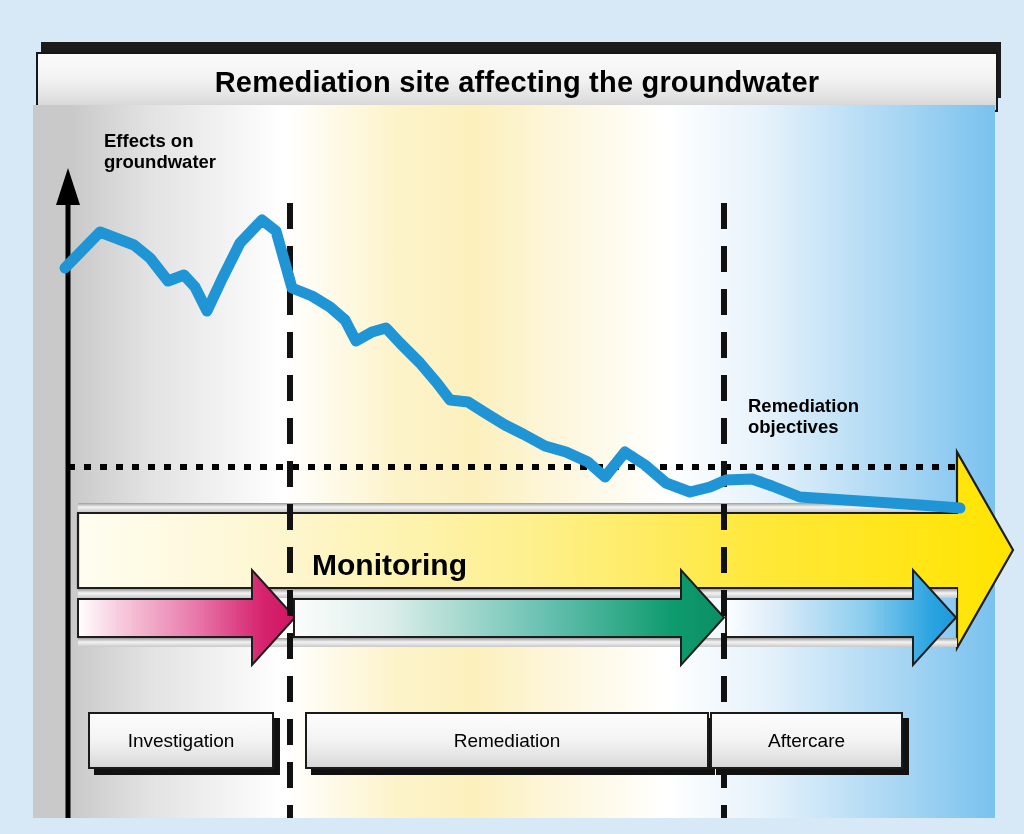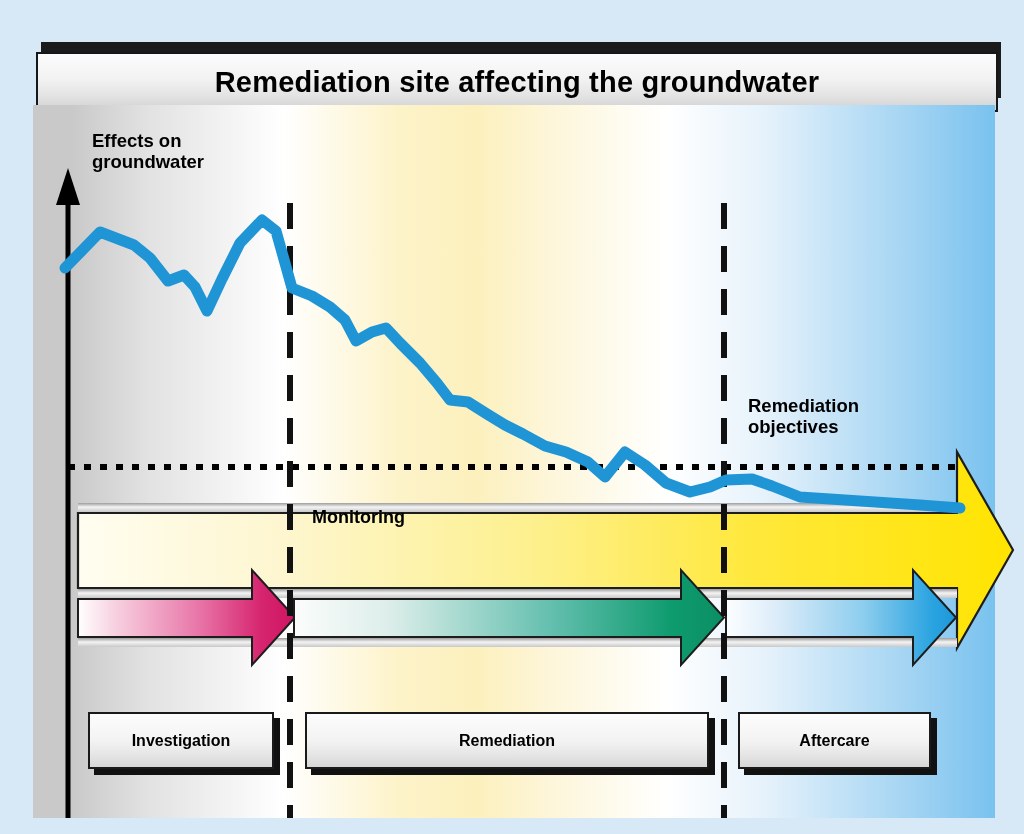--- a/index.html
+++ b/index.html
@@ -49,39 +49,39 @@
 
   
   #draw{position:absolute;left:0;top:0;width:1024px;height:834px;}
 
   
   .lbl{
     position:absolute;font-weight:bold;color:#000;
     font-family:"Liberation Sans", sans-serif;line-height:1.12;
     white-space:pre;
   }
-  #lbl-effects{left:92px;top:131px;font-size:18.5px;}
+  #lbl-effects{left:104px;top:131px;font-size:18.5px;}
   #lbl-objectives{left:748px;top:396px;font-size:18.5px;}
-  #lbl-monitoring{left:312px;top:507px;font-size:18px;}
+  #lbl-monitoring{left:312px;top:548px;font-size:30px;}
 
   
   .pbox-wrap{position:absolute;}
   .pbox-shadow{position:absolute;left:6px;top:6px;width:100%;height:100%;background:#111;}
   .pbox{
     position:absolute;left:0;top:0;width:100%;height:100%;
     border:2px solid #1a1a1a;
     background:linear-gradient(to bottom,#fdfdfd 0%,#f3f3f3 50%,#e4e4e4 80%,#d6d6d6 100%);
     display:flex;align-items:center;justify-content:center;
     box-sizing:border-box;
   }
-  .pbox span{font-size:16px;font-weight:bold;color:#000;}
+  .pbox span{font-size:19px;font-weight:normal;color:#000;}
 
   #pbox-investigation{left:88px;top:712px;width:186px;height:57px;}
   #pbox-remediation  {left:305px;top:712px;width:404px;height:57px;}
-  #pbox-aftercare    {left:738px;top:712px;width:193px;height:57px;}
+  #pbox-aftercare    {left:710px;top:712px;width:193px;height:57px;}
 </style>
 </head>
 <body>
 
 <div id="title-shadow"></div>
 <div id="title-box">
   <div id="title-text">Remediation site affecting the groundwater</div>
 </div>
 
 <div id="panel"></div>

